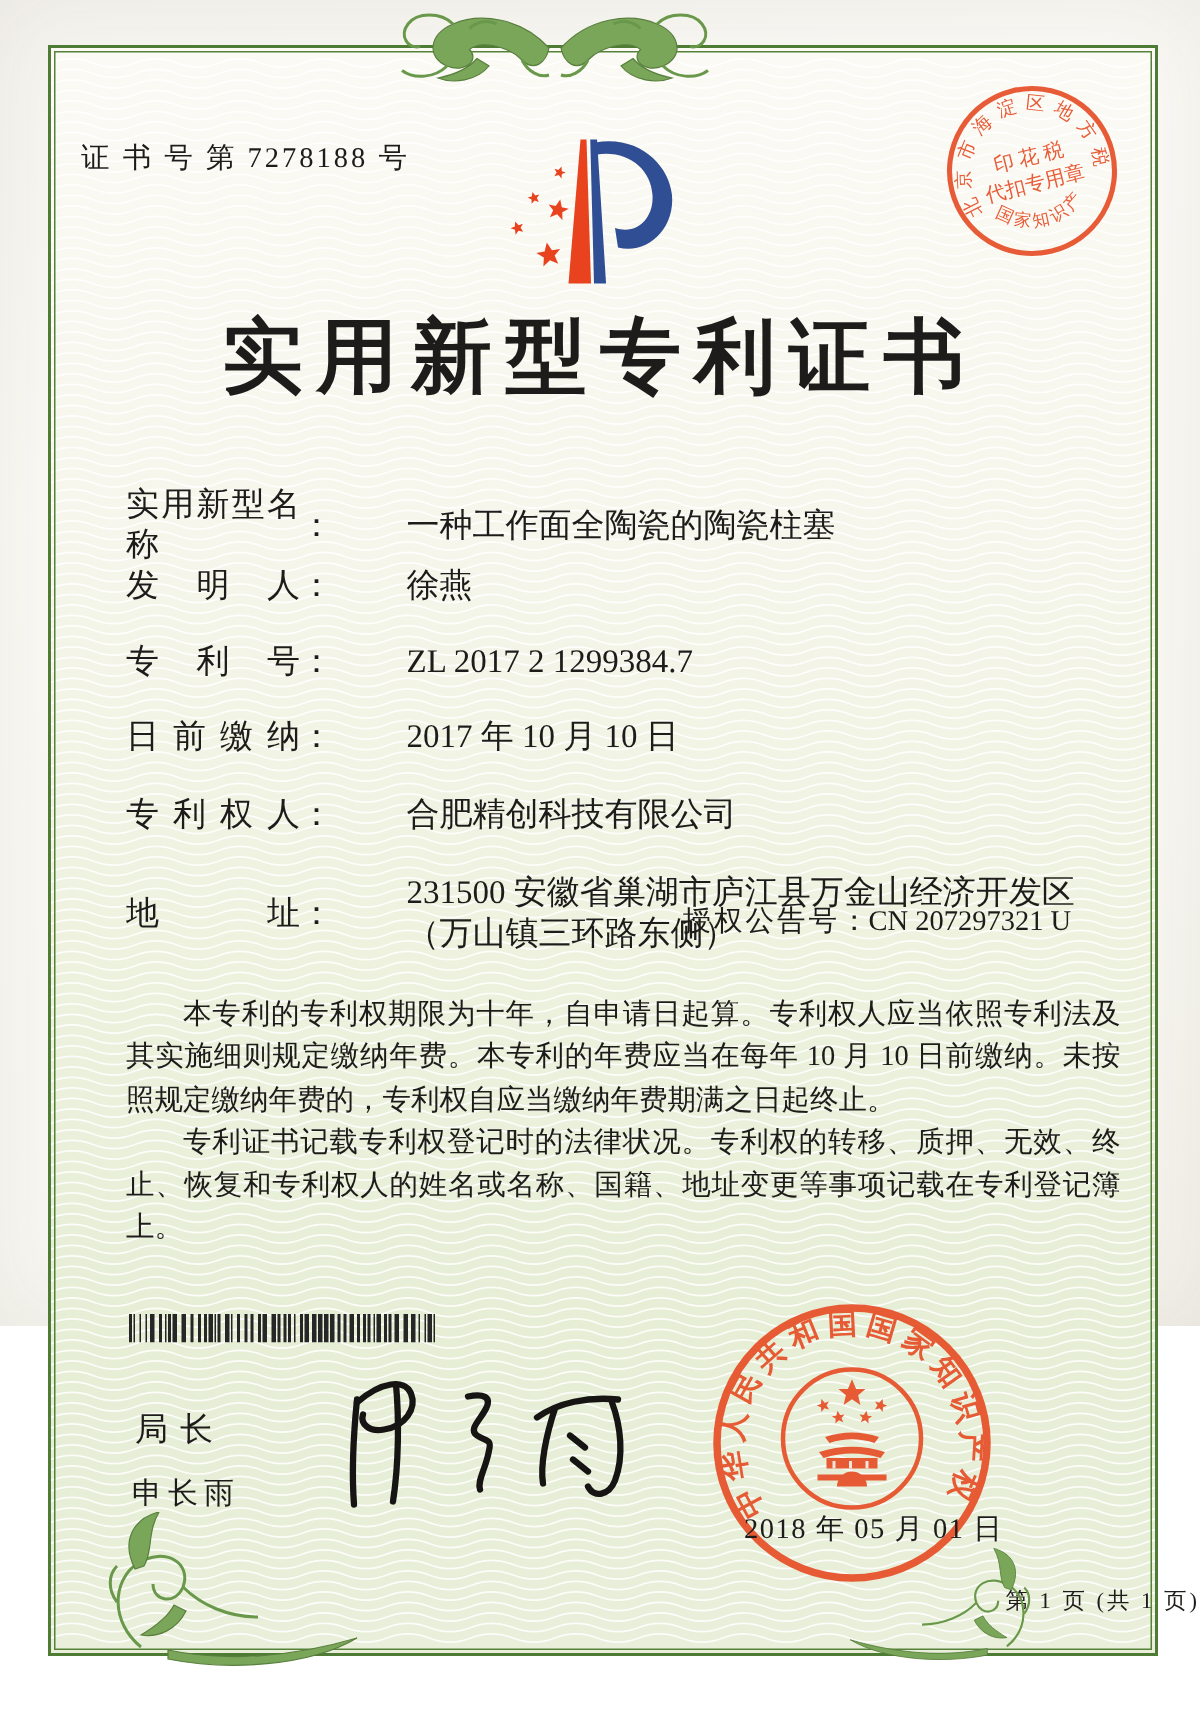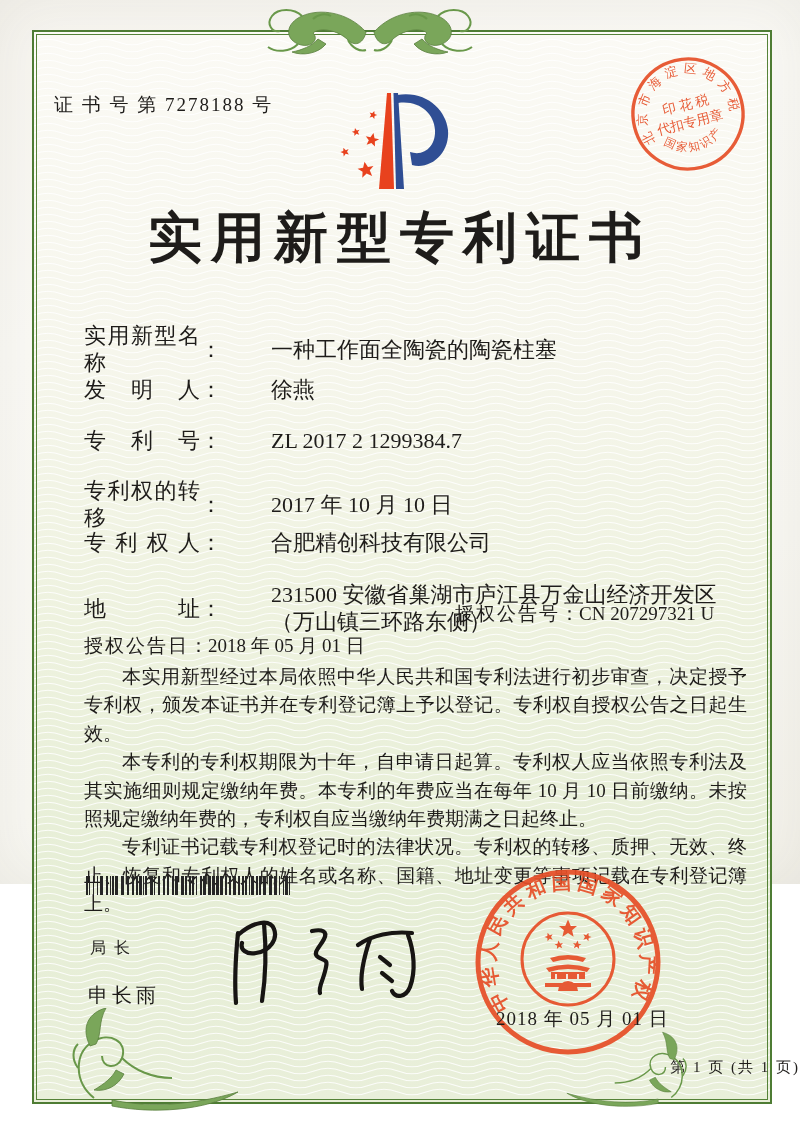--- a/index.html
+++ b/index.html
@@ -22,21 +22,21 @@
          letter-spacing:9px;}
   .frow{left:84px;display:flex;align-items:center;font-size:22px;line-height:27px;}
   .flabel{display:inline-block;width:116px;text-align:justify;text-align-last:justify;}
   .fcolon{display:inline-block;margin-right:6px;}
   .fvalue{display:inline-block;max-width:488px;margin-left:43px;}
   .grant{font-size:19px;}
   .grant .glabel{letter-spacing:2px;}
   .body-text{left:84px;top:663px;width:663px;font-size:19px;line-height:28.4px;
              text-align:justify;}
   .body-text p{margin:0;text-indent:2em;}
-  .director{left:90px;top:938px;font-size:16px;letter-spacing:8px;}
+  .director{left:90px;top:938px;font-size:22px;letter-spacing:8px;}
   .director-name{left:88px;top:982px;font-size:20px;letter-spacing:4px;text-align:center;}
   .footer{left:0;top:1058px;width:100%;text-align:right;font-size:15px;letter-spacing:2px;}
   .seal-date{left:496px;top:1006px;font-size:19px;letter-spacing:1px;z-index:6;}
   .green-orn path{stroke:#69984a;fill:none;stroke-width:2;}
   .green-orn .gfill{fill:#7aa65a;stroke:#597f3d;stroke-width:.8;}
   svg text{font-family:"Liberation Serif","DejaVu Serif",serif;}
 </style>
 </head>
 <body>
 
@@ -263,44 +263,40 @@
     <span class="flabel">发明人</span>
     <span class="fcolon">：</span>
     <span class="fvalue">徐燕</span>
   </div>
   <div class="abs frow" style="top:427px">
     <span class="flabel">专利号</span>
     <span class="fcolon">：</span>
     <span class="fvalue">ZL 2017 2 1299384.7</span>
   </div>
   <div class="abs frow" style="top:477px">
-    <span class="flabel">专利权的转移</span>
+    <span class="flabel">日前缴纳</span>
     <span class="fcolon">：</span>
     <span class="fvalue">2017 年 10 月 10 日</span>
   </div>
   <div class="abs frow" style="top:529px">
     <span class="flabel">专利权人</span>
     <span class="fcolon">：</span>
     <span class="fvalue">合肥精创科技有限公司</span>
   </div>
   <div class="abs frow" style="top:581px">
     <span class="flabel">地址</span>
     <span class="fcolon">：</span>
     <span class="fvalue">231500 安徽省巢湖市庐江县万金山经济开发区（万山镇三环路东侧）</span>
   </div>
 
-  <div class="abs grant" style="left:84px;top:633px">
-    <span class="glabel">授权公告日</span><span>：</span><span>2018 年 05 月 01 日</span>
-  </div>
   <div class="abs grant" style="left:455px;top:601px">
     <span class="glabel">授权公告号</span><span>：</span><span>CN 207297321 U</span>
   </div>
 
   <div class="abs body-text">
-    <p>本实用新型经过本局依照中华人民共和国专利法进行初步审查，决定授予专利权，颁发本证书并在专利登记簿上予以登记。专利权自授权公告之日起生效。</p>
     <p>本专利的专利权期限为十年，自申请日起算。专利权人应当依照专利法及其实施细则规定缴纳年费。本专利的年费应当在每年 10 月 10 日前缴纳。未按照规定缴纳年费的，专利权自应当缴纳年费期满之日起终止。</p>
     <p>专利证书记载专利权登记时的法律状况。专利权的转移、质押、无效、终止、恢复和专利权人的姓名或名称、国籍、地址变更等事项记载在专利登记簿上。</p>
   </div>
 
   <svg class="abs" style="left:86px;top:876px;z-index:2" id="barcode" width="212" height="19" viewBox="0 0 212 19" fill="#262626">
       <rect x="0" y="0" width="2" height="19"></rect>
       <rect x="3" y="0" width="1" height="19"></rect>
       <rect x="7" y="0" width="1" height="19"></rect>
       <rect x="11" y="0" width="1" height="19"></rect>
       <rect x="14" y="0" width="3" height="19"></rect>

